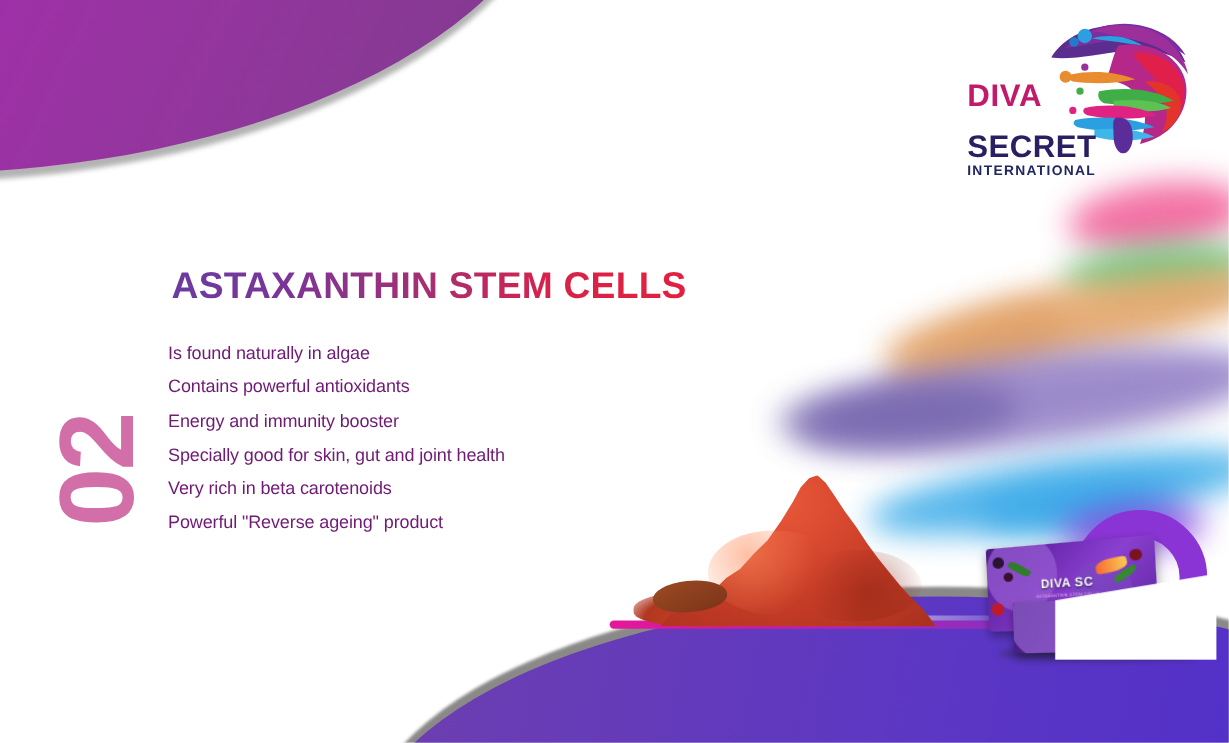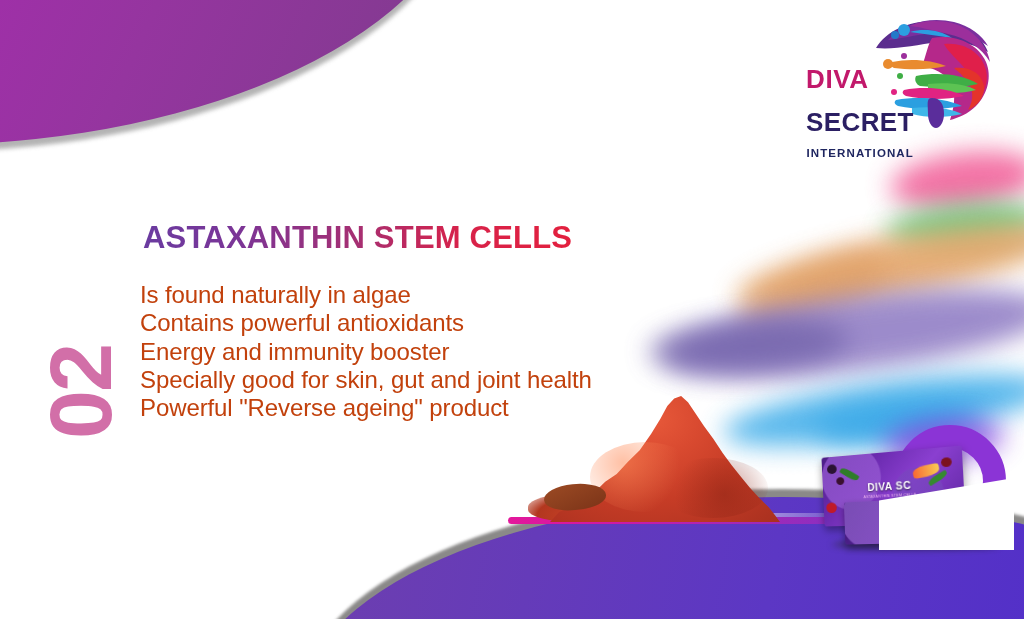--- a/index.html
+++ b/index.html
@@ -92,21 +92,21 @@
   .logo-diva {
     font-size:26px; font-weight:bold; letter-spacing:.6px;
     color:#c2196b; line-height:1.02;
   }
   .logo-secret {
     font-size:26px; font-weight:bold; letter-spacing:.4px;
     color:#2b1f63; line-height:1.02;margin-top:16px;
   }
   .logo-intl {
     font-size:11.5px; font-weight:bold; letter-spacing:1.1px;
-    color:#1f2660; margin-top:12px;text-align:right;
+    color:#1f2660; margin-top:2px;
   }
 
   
   #number {
     position:absolute;
     left:41px; top:296px;
     width:120px; height:120px;
   }
   #number .digits {
     position:absolute;
@@ -137,23 +137,23 @@
   }
 
   
   #bullets {
     position:absolute;
     left:140px; top:281px;
     width:520px;
   }
   #bullets li {
     list-style:none;
-    font-size:24px;
+    font-size:15px;
     line-height:28.3px;
-    color:#c2410c;
+    color:#701a75;
     white-space:nowrap;
     letter-spacing:-.1px;
   }
 
   
   #powder { position:absolute; left:498px; top:388px; width:350px; height:140px; }
   .mound {
     position:absolute; left:52px; bottom:6px;
     width:230px; height:126px;
     background:
@@ -329,20 +329,21 @@
     <div class="digits">02</div>
   </div>
 
   <div id="headline">ASTAXANTHIN STEM CELLS</div>
 
   <ul id="bullets">
     <li>Is found naturally in algae</li>
     <li>Contains powerful antioxidants</li>
     <li>Energy and immunity booster</li>
     <li>Specially good for skin, gut and joint health</li>
+    <li>Very rich in beta carotenoids</li>
     <li>Powerful "Reverse ageing" product</li>
   </ul>
 
   <div id="powder">
     <div class="mound-base"></div>
     <div class="mound-base-shine"></div>
     <div class="mound-spill"></div>
     <div class="mound"></div>
     <div class="mound-tex1"></div>
     <div class="mound-tex2"></div>

